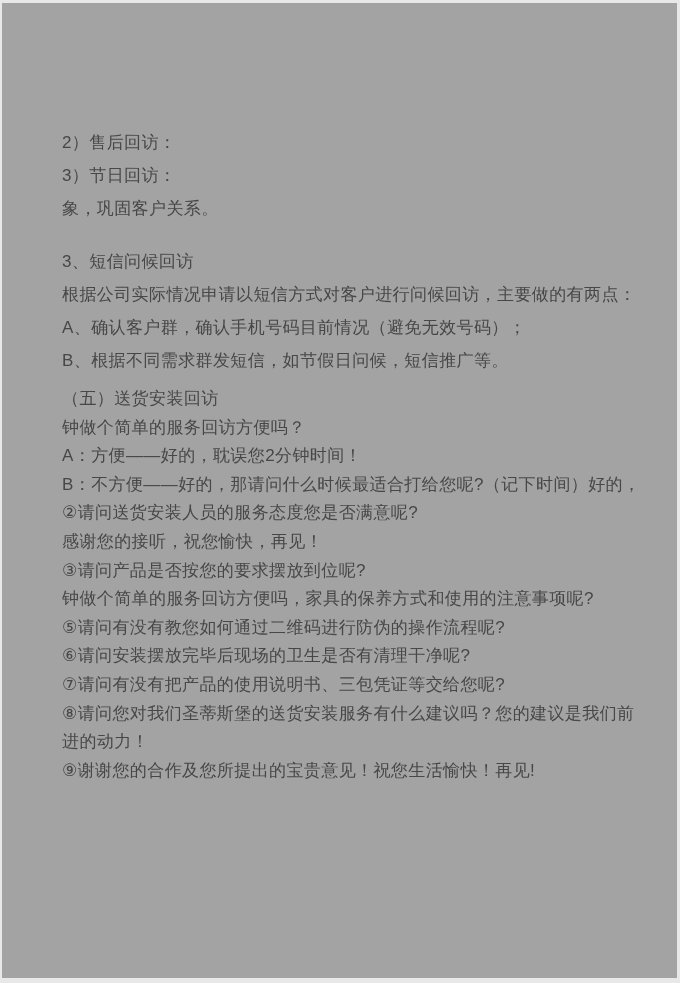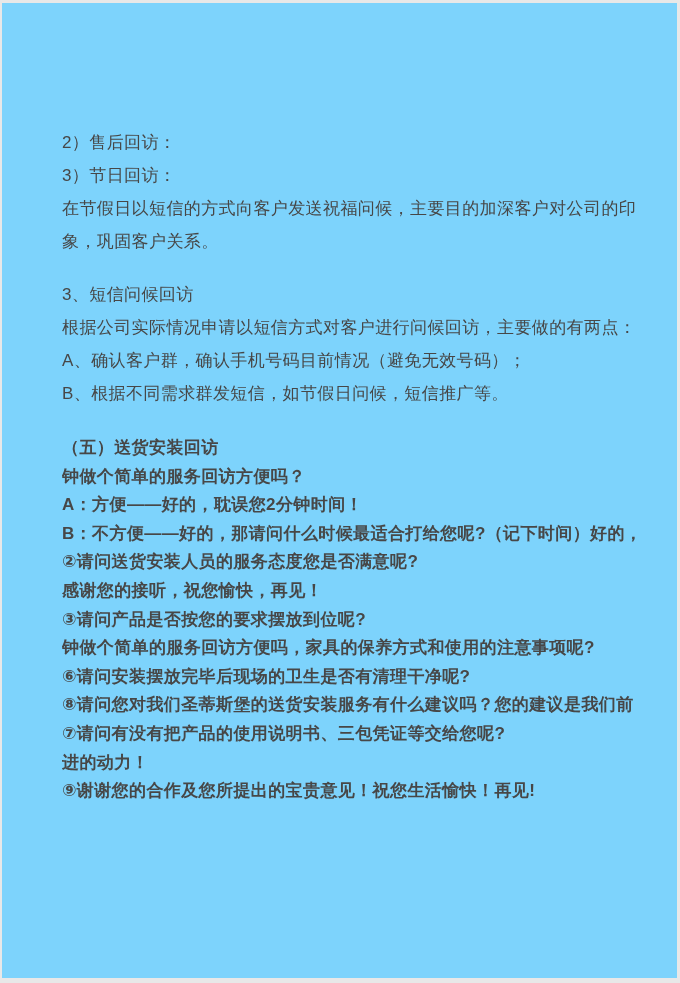--- a/index.html
+++ b/index.html
@@ -13,68 +13,68 @@
     position: relative;
     overflow: hidden;
     font-family: "Liberation Sans", "DejaVu Sans", sans-serif;
   }
   .page {
     position: absolute;
     top: 3px;
     left: 2px;
     right: 3px;
     bottom: 5px;
-    background: #7dd3fc;
+    background: #a3a3a3;
   }
   .content {
     padding: 123px 40px 0 60px;
     color: #474747;
     font-size: 17px;
     letter-spacing: 0.4px;
   }
   .section { margin: 0; }
   .section .line {
     white-space: pre;
     overflow: hidden;
   }
   .section-a .line { line-height: 33px; }
   .section-b .line { line-height: 28.6px; }
   #section-sms { margin-top: 20px; }
-  #section-delivery { margin-top: 24px; font-weight: bold; }
+  #section-delivery { margin-top: 8px; }
 </style>
 </head>
 <body>
 
 <div class="page">
   <div class="content">
 
     <div class="section section-a" id="section-after-sales">
         <div class="line">2）售后回访：</div>
         <div class="line">3）节日回访：</div>
-        <div class="line">在节假日以短信的方式向客户发送祝福问候，主要目的加深客户对公司的印</div>
         <div class="line">象，巩固客户关系。</div>
       </div>
 
     <div class="section section-a" id="section-sms">
         <div class="line">3、短信问候回访</div>
         <div class="line">根据公司实际情况申请以短信方式对客户进行问候回访，主要做的有两点：</div>
         <div class="line">A、确认客户群，确认手机号码目前情况（避免无效号码）；</div>
         <div class="line">B、根据不同需求群发短信，如节假日问候，短信推广等。</div>
       </div>
 
     <div class="section section-b" id="section-delivery">
         <div class="line">（五）送货安装回访</div>
         <div class="line">钟做个简单的服务回访方便吗？</div>
         <div class="line">A：方便——好的，耽误您2分钟时间！</div>
         <div class="line">B：不方便——好的，那请问什么时候最适合打给您呢?（记下时间）好的，</div>
         <div class="line">②请问送货安装人员的服务态度您是否满意呢?</div>
         <div class="line">感谢您的接听，祝您愉快，再见！</div>
         <div class="line">③请问产品是否按您的要求摆放到位呢?</div>
         <div class="line">钟做个简单的服务回访方便吗，家具的保养方式和使用的注意事项呢?</div>
+        <div class="line">⑤请问有没有教您如何通过二维码进行防伪的操作流程呢?</div>
         <div class="line">⑥请问安装摆放完毕后现场的卫生是否有清理干净呢?</div>
+        <div class="line">⑦请问有没有把产品的使用说明书、三包凭证等交给您呢?</div>
         <div class="line">⑧请问您对我们圣蒂斯堡的送货安装服务有什么建议吗？您的建议是我们前</div>
-        <div class="line">⑦请问有没有把产品的使用说明书、三包凭证等交给您呢?</div>
         <div class="line">进的动力！</div>
         <div class="line">⑨谢谢您的合作及您所提出的宝贵意见！祝您生活愉快！再见!</div>
       </div>
 
   </div>
 </div>
 
 </body></html>

